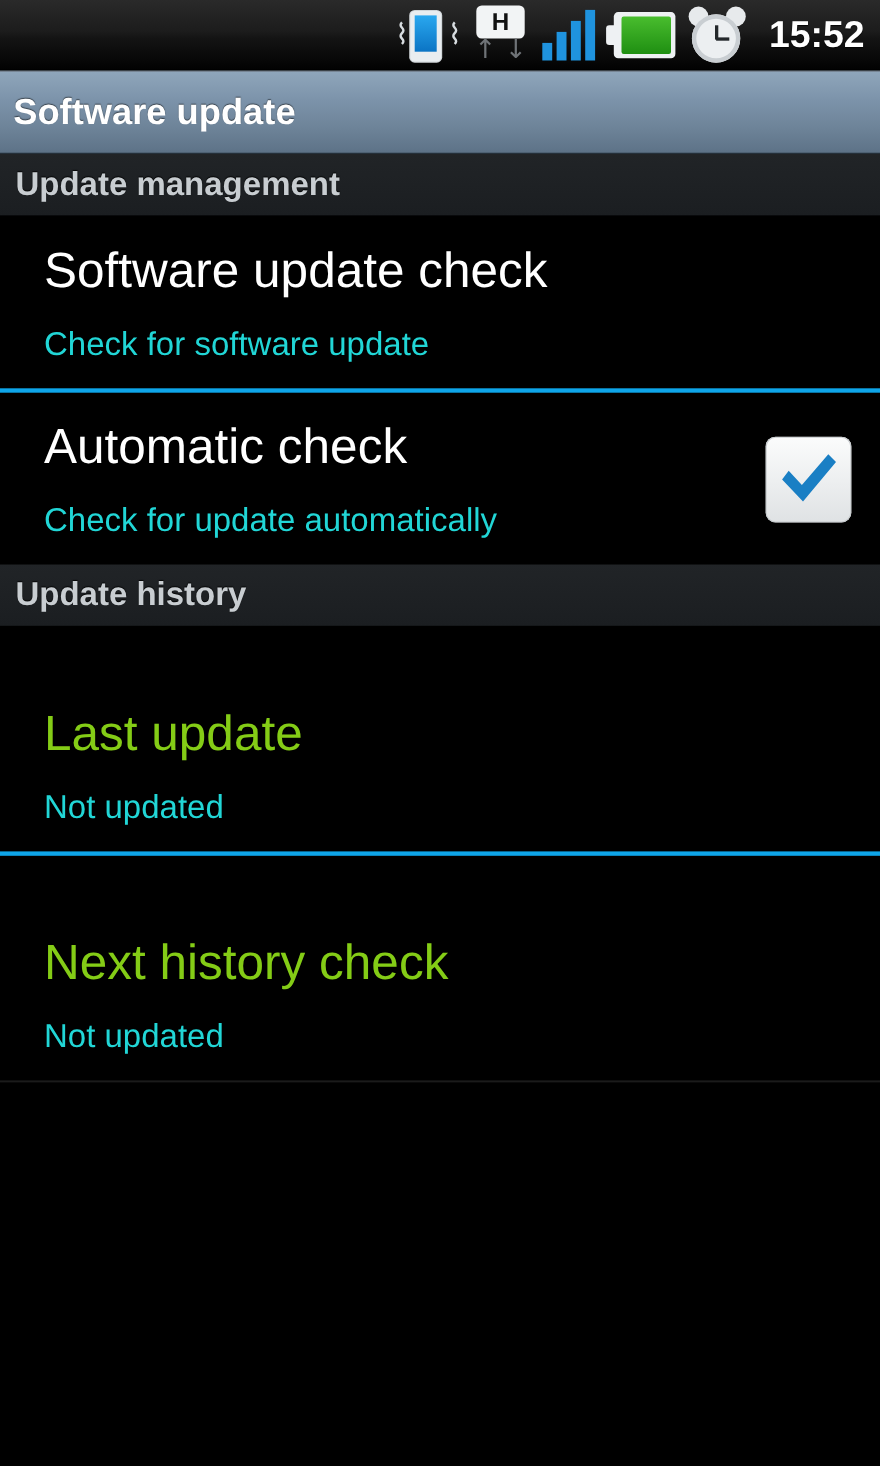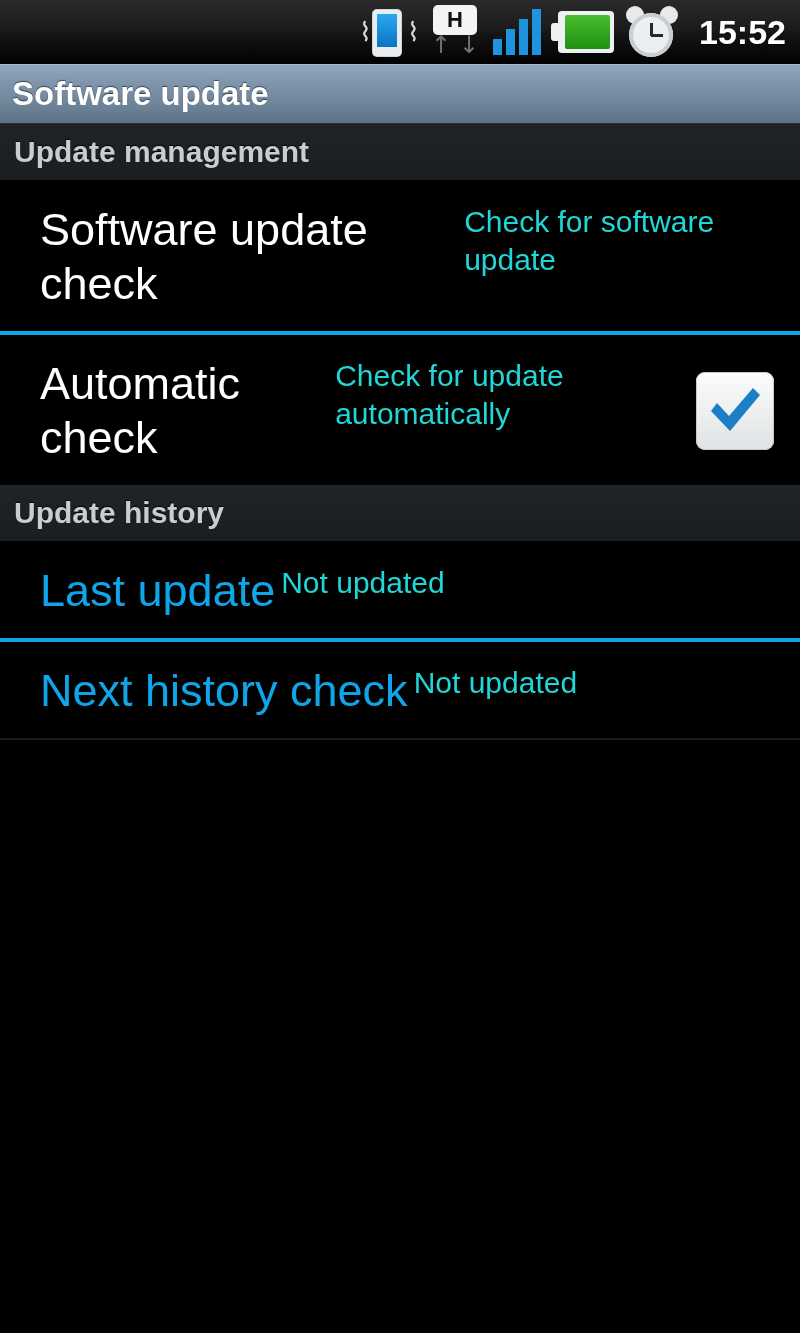--- a/index.html
+++ b/index.html
@@ -95,21 +95,21 @@
   .ic-alarm .hand-m{ left:26px; top:28px; width:12px; height:3px; }
 
   .sb-clock{
     color:#fff; font-size:34px; font-weight:bold; letter-spacing:0px;
     margin-left:10px; line-height:1;
     text-shadow:0 1px 1px rgba(0,0,0,.8);
   }
 
   
   .titlebar{
-    width:800px; height:60px;
+    width:800px; height:76px;
     background:linear-gradient(to bottom,#8fa6bb 0%,#7c93aa 35%,#6d8398 70%,#5d7287 100%);
     border-top:1px solid #a5b8c9;
     border-bottom:1px solid #25303a;
     display:flex; align-items:center; padding-left:12px;
   }
   .titlebar .title{
     color:#ffffff; font-size:33px; font-weight:bold;
     text-shadow:0 -1px 1px rgba(0,0,0,.55);
   }
 
@@ -129,25 +129,25 @@
   .list{ width:800px; background:#000; }
   .row{
     position:relative; width:800px;
     padding:22px 16px 20px 40px;
     display:flex; align-items:center; justify-content:space-between;
     background:#000;
   }
   .row + .row{ border-top:4px solid #0ea5e9; }
   .row-last-divider{ width:800px; height:2px; background:#1b1b1b; }
 
-  .row-text{ display:flex; flex-direction:row; gap:6px;justify-content:flex-end; }
+  .row-text{ display:flex; flex-direction:column; gap:22px;justify-content:flex-end; }
   .row-title{
     font-size:45px; line-height:54px; color:#ffffff; font-weight:normal;
   }
-  .row.dim .row-title{ color:#0ea5e9; }
+  .row.dim .row-title{ color:#84cc16;margin-top:48px; }
   .row-sub{
     font-size:30px; line-height:38px; color:#21d6d6;
   }
 
   
   .checkbox{
     width:78px; height:78px; flex:0 0 78px; margin-right:10px;
     border-radius:9px;
     background:linear-gradient(to bottom,#fbfcfc 0%,#eceeef 55%,#dfe2e4 100%);
     box-shadow:0 1px 2px rgba(0,0,0,.6), inset 0 0 0 1px #c6cacd;

